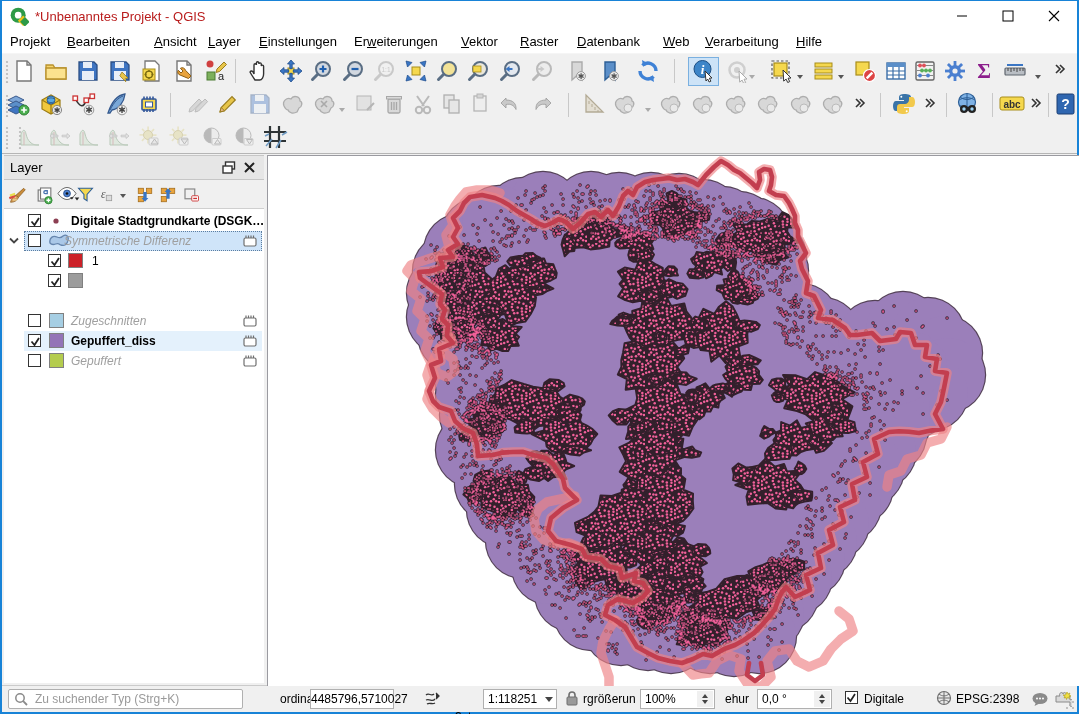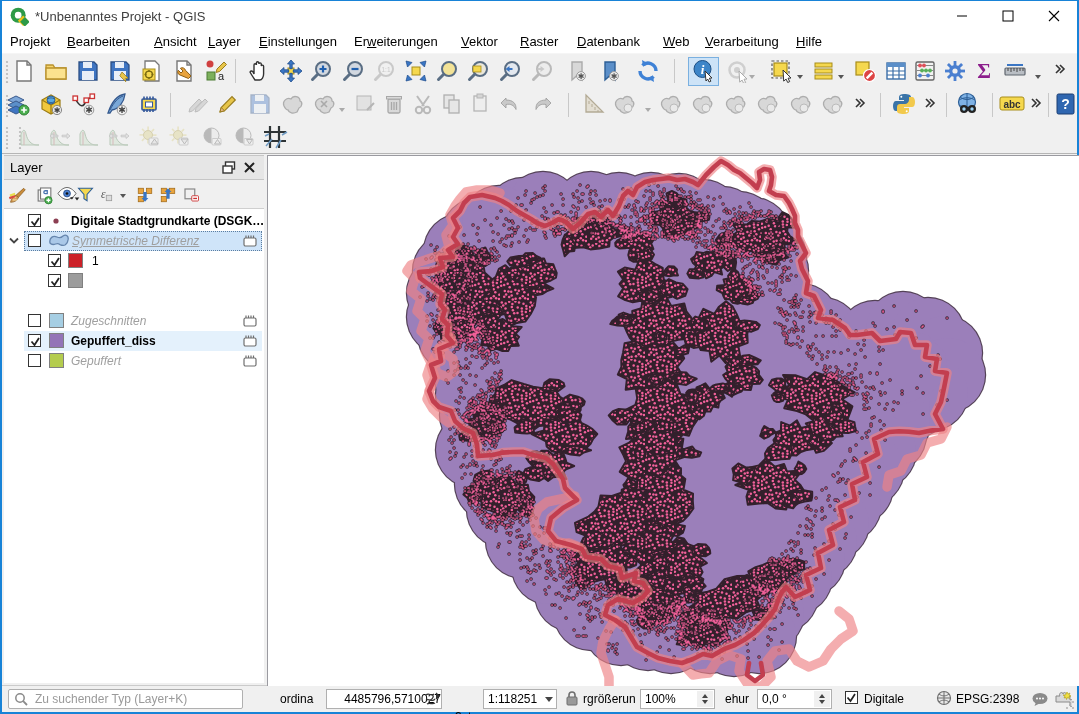--- a/index.html
+++ b/index.html
@@ -1,20 +1,20 @@
 <!DOCTYPE html>
 <html lang="de"><head><meta charset="utf-8"><title>QGIS</title>
 <style>
 *{margin:0;padding:0;box-sizing:border-box}
 html,body{width:1079px;height:714px;overflow:hidden}
 body{font-family:"Liberation Sans",sans-serif;font-size:13px;background:#fff}
 #win{position:absolute;inset:0;border:2px solid #1883d7;border-top:1px solid #1883d7;background:#f0f0f0}
 #titlebar{position:absolute;left:0;right:0;top:0;height:30px;background:#fff}
 #titlebar .qicon{position:absolute;left:7px;top:5px}
-#titlebar .ttext{position:absolute;left:33px;top:8px;font-size:13px;color:#404040}
+#titlebar .ttext{position:absolute;left:33px;top:8px;font-size:13px;color:#b91c1c}
 .winbtn{position:absolute;top:0;width:46px;height:30px}
 #menubar{position:absolute;left:0;right:0;top:30px;height:22px;background:#fff;color:#000}
 #menubar span{position:absolute;top:3px;font-size:13px}
 #menubar u{text-decoration:underline}
 .tb{position:absolute;left:0;right:0;background:none}
 .tb{top:0;bottom:0;pointer-events:none}
 #tbbg1{position:absolute;left:0;right:0;top:52px;height:36px;background:#f0f0f0;border-top:1px solid #f5f5f5}
 #tbbg2{position:absolute;left:0;right:0;top:88px;height:33px;background:#f0f0f0}
 #tbbg3{position:absolute;left:0;right:0;top:121px;height:32px;background:#f0f0f0;border-bottom:1px solid #b5b5b5}
 .ic{position:absolute;width:28px;height:28px;display:flex;align-items:center;justify-content:center}
@@ -730,21 +730,21 @@
         </div>
         <div class="trow" style="top:22px">
           <div style="position:absolute;left:20px;right:2px;top:0;height:20px;background:#cfe4f9;border:1px dotted #5b7da0"></div>
 <svg style="position:absolute;left:5px;top:6px" width="10" height="8">
             <path d="M1 1.5l4 4 4-4" stroke="#444" stroke-width="1.8" fill="none"></path>
           </svg>
 <div style="position:absolute;left:24px;top:3px;width:13px;height:13px;border:1.1px solid #333;background:#fff"><svg width="12" height="12" viewBox="0 0 12 12"></svg></div>
 <svg style="position:absolute;left:44px;top:3px" width="22" height="14" viewBox="0 0 22 14">
             <path d="M2 9C1 4 5 1 9 3c2 1 4 1 6-1 3-2 6 0 5 4-1 3 0 3-3 5-2 1-5 0-6-1-2-2-6 3-9-1z" fill="#aac8e8" stroke="#6585ad" stroke-width="1.3"></path>
           </svg>
-<span class="lbl gray" style="left:68px;text-decoration:underline">Symmetrische Differenz</span>
+<span class="lbl gray" style="left:60px;">Symmetrische Differenz</span>
           <span class="chip"><svg width="16" height="12" viewBox="0 0 16 12">
               <rect x="2" y="3" width="12" height="8" rx="1.5" fill="#fff" stroke="#6f6f6f" stroke-width="1.2"></rect>
               <path d="M4 0.5v2.5M6.5 0.5v2.5M9 0.5v2.5M11.5 0.5v2.5" stroke="#6f6f6f" stroke-width="1.2"></path>
             </svg></span>
         </div>
         <div class="trow" style="top:42px">
           <div style="position:absolute;left:44px;top:3px;width:13px;height:13px;border:1.1px solid #333;background:#fff"><svg width="12" height="12" viewBox="0 0 12 12">
               <path d="M2.5 6.5l3 3.5 4.5-7" stroke="#222" stroke-width="1.8" fill="none"></path>
             </svg></div>
           <div style="position:absolute;left:64px;top:2px;width:15px;height:15px;background:#cc2128;border:1px solid #808080"></div>
@@ -787,24 +787,24 @@
             </svg></span>
         </div>
       </div>
     </div>
 <div id="statusbar">
 <div class="fld" style="left:6px;width:235px;border-radius:2px">
         <span style="position:absolute;left:5px;top:2px"><svg width="15" height="15" viewBox="0 0 15 15">
             <circle cx="6" cy="6" r="4.2" fill="none" stroke="#8a8a8a" stroke-width="1.5"></circle>
             <line x1="9.2" y1="9.2" x2="13" y2="13" stroke="#8a8a8a" stroke-width="1.8"></line>
           </svg></span>
-        <span style="position:absolute;left:26px;top:2px;color:#9a9a9a">Zu suchender Typ (Layer+K)</span>
+        <span style="position:absolute;left:26px;top:2px;color:#9a9a9a">Zu suchender Typ (Strg+K)</span>
       </div>
 <div class="clip" style="left:278px;top:6px;width:40px">ordina</div>
-<div class="fld" style="left:324px;width:116px;text-align:right"><span style="position:relative;top:2px">4485796,5710027</span></div>
+<div class="fld" style="left:308px;width:84px;text-align:right"><span style="position:relative;top:2px">4485796,5710027</span></div>
 <span style="position:absolute;left:422px;top:4px"><svg width="17" height="17" viewBox="0 0 17 17">
           <g stroke="#333" stroke-width="1.3" fill="none">
             <path d="M2 5c3-3 5 2 8-1M2 10c4-2 6 3 9-1M3 14c3-2 5 1 8-1"></path>
             <path d="M12 3l3 3-3 3" fill="#333"></path>
           </g>
         </svg></span>
 <div class="clip" style="left:446px;top:24px;width:33px">aßsta</div>
 <div class="fld" style="left:481px;width:74px">
         <span style="position:absolute;left:4px;top:2px">1:118251</span>
         <span style="position:absolute;right:3px;top:7px;border-left:4px solid transparent;border-right:4px solid transparent;border-top:5px solid #444"></span>

